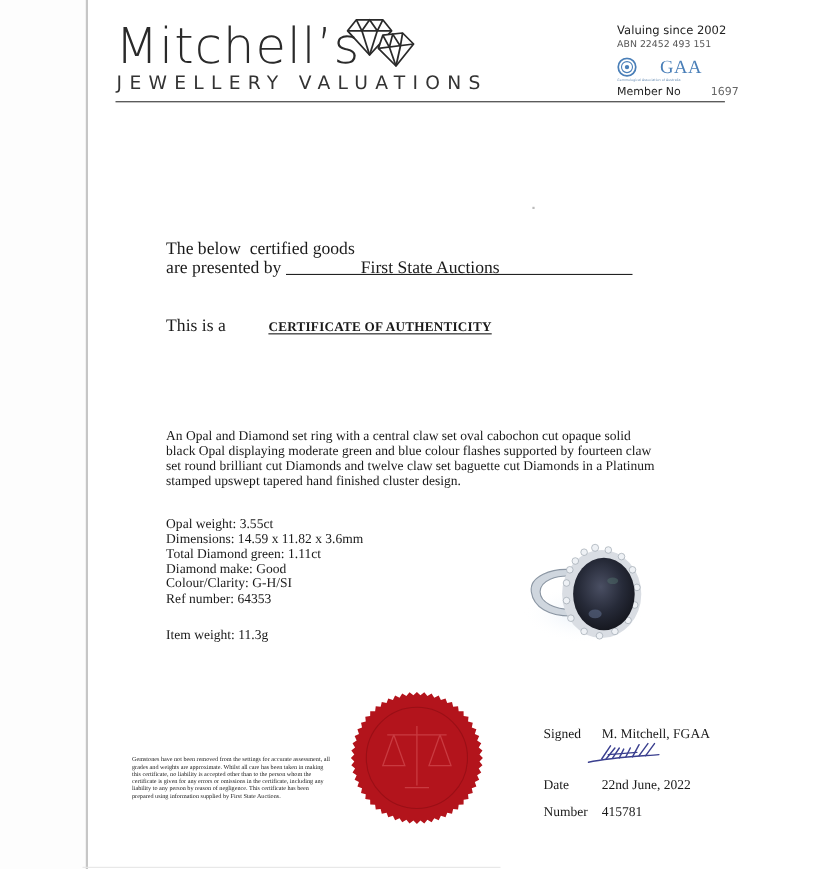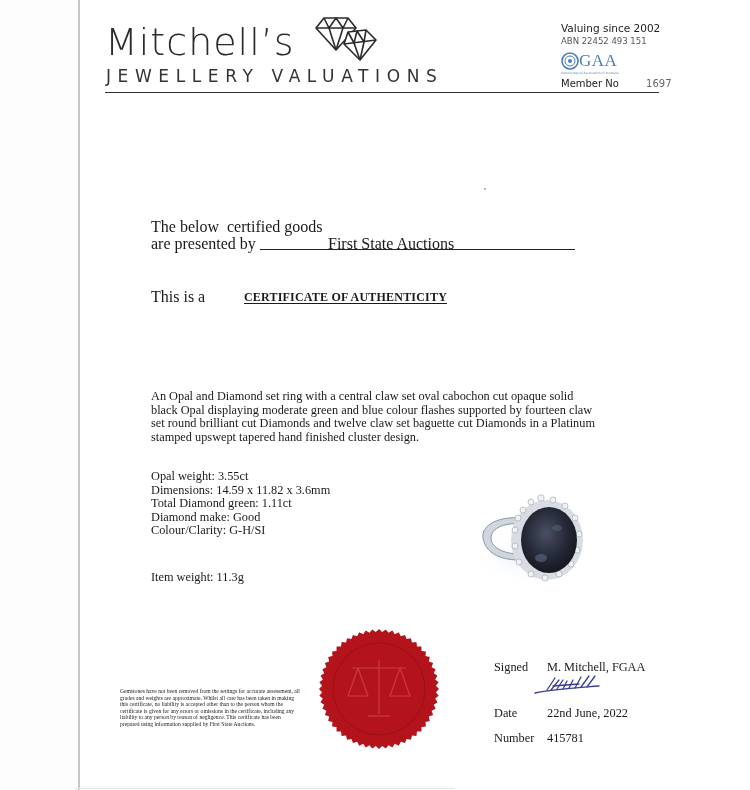--- a/index.html
+++ b/index.html
@@ -1,30 +1,30 @@
 <!DOCTYPE html>
 <html><head>
 <meta charset="utf-8">
 <style>
   html, body { margin:0; padding:0; }
   body { width:750px; height:790px; background:#fdfdfd; position:relative; overflow:hidden; font-family:"Liberation Serif", serif; color:#1a1a1a; }
   .left-rule { position:absolute; left:78px; top:0; width:2px; height:790px; background:#c6c6c6; }
   .bottom-rule { position:absolute; left:75px; top:788px; width:380px; height:1px; background:#e6e6e6; }
   .page { position:absolute; left:80px; top:0; width:670px; height:790px; background:#ffffff; }
 
-  .logo-title { position:absolute; left:105px; top:14px; font-family:"DejaVu Sans", sans-serif; font-weight:200; font-size:38px; letter-spacing:1px; color:#2a2a2a; line-height:56px; }
+  .logo-title { position:absolute; left:105px; top:14px; font-family:"DejaVu Sans", sans-serif; font-weight:200; font-size:45px; letter-spacing:1px; color:#2a2a2a; line-height:56px; }
   .logo-sub { position:absolute; left:106px; top:66px; font-family:"DejaVu Sans", sans-serif; font-size:17px; letter-spacing:6.6px; color:#333; line-height:20px; }
   .diamond-icon { position:absolute; left:314px; top:16px; width:64px; height:46px; }
   .header-rule { position:absolute; left:105px; top:92px; width:554px; height:1px; background:#333; }
 
   .valuing { position:absolute; left:561px; top:22px; font-family:"DejaVu Sans", sans-serif; font-size:10.5px; color:#222; line-height:13px; }
   .abn { position:absolute; left:561px; top:36px; font-family:"DejaVu Sans", sans-serif; font-size:8.5px; color:#555; line-height:11px; }
   .gaa-wrap { position:absolute; left:561px; top:50px; height:22px; display:flex; align-items:center; }
   .gaa-icon { width:18px; height:18px; }
-  .gaa-text { font-family:"Liberation Serif", serif; font-size:17px; color:#4a7fb8; margin-left:0; letter-spacing:0.5px; }
+  .gaa-text { font-family:"Liberation Serif", serif; font-size:17px; color:#4a7fb8; margin-left:21px; letter-spacing:0.5px; }
   .gaa-tag { position:absolute; left:561px; top:71px; font-family:"DejaVu Sans", sans-serif; font-size:3px; color:#6b8fb5; width:80px; }
   .member { position:absolute; left:561px; top:78px; font-family:"DejaVu Sans", sans-serif; font-size:10px; color:#222; line-height:12px; }
   .member .num { color:#666;margin-left:24px; }
 
   .dot { position:absolute; left:484px; top:188px; width:2px; height:2px; background:#bbb; }
 
   .intro1 { position:absolute; left:151px; top:218px; font-size:16px; line-height:18px; }
   .intro2 { position:absolute; left:151px; top:235px; font-size:16px; line-height:18px; }
   .presenter-line { position:absolute; left:260px; top:249px; width:315px; height:1px; background:#222; }
   .presenter { position:absolute; left:328px; top:235px; font-size:16px; line-height:18px; }
@@ -100,20 +100,21 @@
 <div class="cert-title">CERTIFICATE OF AUTHENTICITY</div>
 
 <div class="desc">An Opal and Diamond set ring with a central claw set oval cabochon cut opaque solid black Opal displaying moderate green and blue colour flashes supported by fourteen claw set round brilliant cut Diamonds and twelve claw set baguette cut Diamonds in a Platinum stamped upswept tapered hand finished cluster design.</div>
 
 <div class="specs">
   <div>Opal weight: 3.55ct</div>
   <div>Dimensions: 14.59 x 11.82 x 3.6mm</div>
   <div>Total Diamond green: 1.11ct</div>
   <div>Diamond make: Good</div>
   <div>Colour/Clarity: G-H/SI</div>
+  <div>Ref number: 64353</div>
 </div>
 <div class="item-weight">Item weight: 11.3g</div>
 
 <svg class="ring-photo" viewBox="0 0 120 100">
   <defs>
     <radialGradient id="opal" cx="45%" cy="40%" r="60%">
       <stop offset="0%" stop-color="#4a4f63"></stop>
       <stop offset="60%" stop-color="#262a38"></stop>
       <stop offset="100%" stop-color="#161820"></stop>
     </radialGradient>

